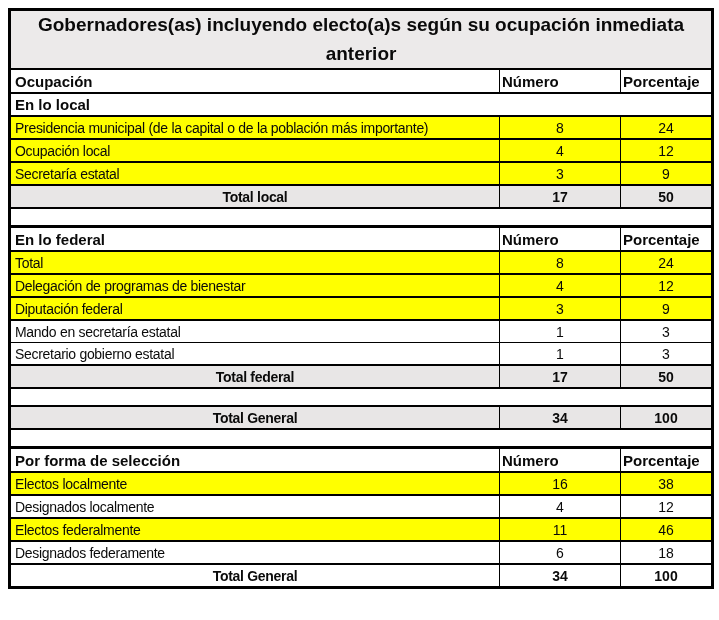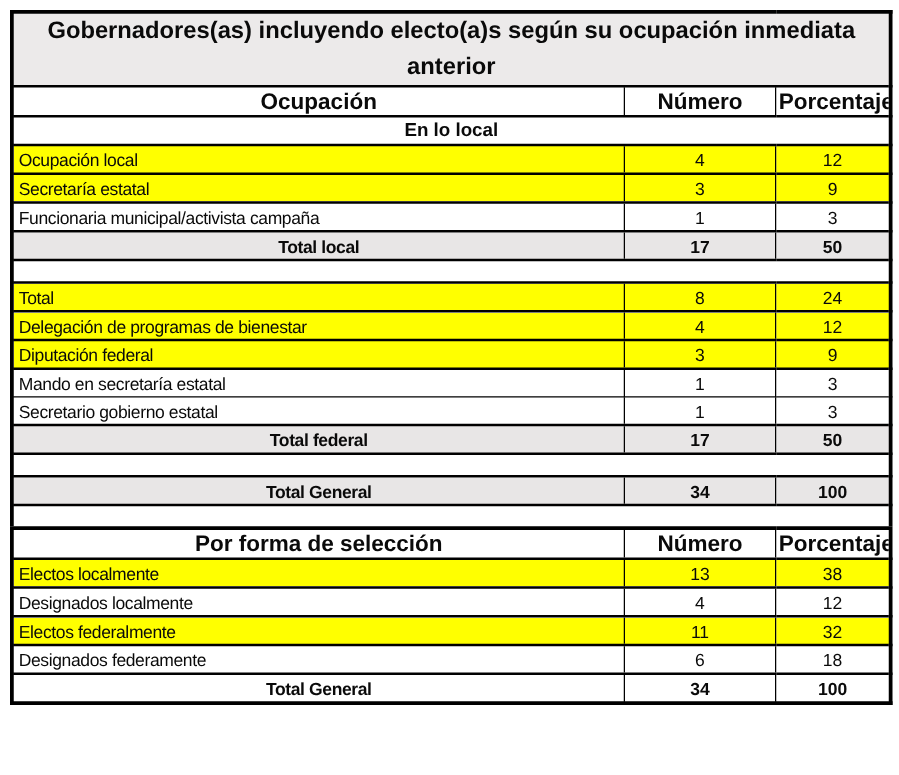--- a/index.html
+++ b/index.html
@@ -45,31 +45,30 @@
     text-align: center;
     height: 54px;
     line-height: 1.5;
     border-bottom: 2px solid var(--border, #000);
     white-space: normal;
     padding: 0 14px;
     letter-spacing: 0;
   }
   .head td, .sec-head td {
     font-weight: 700;
-    font-size: 18px;
-    text-align: center;
+    font-size: 15px;
+    text-align: left;
     height: 22px;
     border-top: 2px solid var(--border, #000);
     border-bottom: 2px solid var(--border, #000);
   }
   .sec-head td { border-top: 3px solid var(--border, #000); }
   .span-row td {
     font-weight: 700;
     font-size: 15px;
-    text-align: center;
   }
   .hl td {
     background: var(--highlight, #ffff00);
     border-top: 2px solid var(--border, #000);
     border-bottom: 2px solid var(--border, #000);
   }
   .total td, .total-white td {
     font-weight: 700;
     border-top: 2px solid var(--border, #000);
     border-bottom: 2px solid var(--border, #000);
@@ -98,44 +97,49 @@
       <td>Ocupación</td>
       <td class="num">Número</td>
       <td class="num">Porcentaje</td>
     </tr>
 
     <tr class="span-row">
       <td colspan="3">En lo local</td>
     </tr>
 
     <tr class="hl">
+      <td class="label">Presidencia municipal  (de la capital o de la población más importante)</td>
+      <td class="num">8</td>
+      <td class="num">24</td>
+    </tr>
+    <tr class="hl">
       <td class="label">Ocupación local</td>
       <td class="num">4</td>
       <td class="num">12</td>
     </tr>
     <tr class="hl">
       <td class="label">Secretaría estatal</td>
       <td class="num">3</td>
       <td class="num">9</td>
-    </tr>
-    <tr>
-      <td class="label">Funcionaria municipal/activista campaña</td>
-      <td class="num">1</td>
-      <td class="num">3</td>
     </tr>
     <tr class="total">
       <td class="label">Total local</td>
       <td class="num">17</td>
       <td class="num">50</td>
     </tr>
 
     <tr class="gap">
           <td colspan="3"></td>
         </tr>
 
+    <tr class="sec-head">
+      <td>En lo federal</td>
+      <td class="num">Número</td>
+      <td class="num">Porcentaje</td>
+    </tr>
 
     <tr class="hl">
       <td class="label">Total</td>
       <td class="num">8</td>
       <td class="num">24</td>
     </tr>
     <tr class="hl">
       <td class="label">Delegación de programas de bienestar</td>
       <td class="num">4</td>
       <td class="num">12</td>
@@ -176,32 +180,32 @@
         </tr>
 
     <tr class="sec-head">
       <td>Por forma de selección</td>
       <td class="num">Número</td>
       <td class="num">Porcentaje</td>
     </tr>
 
     <tr class="hl">
       <td class="label">Electos localmente</td>
-      <td class="num">13</td>
+      <td class="num">16</td>
       <td class="num">38</td>
     </tr>
     <tr>
       <td class="label">Designados localmente</td>
       <td class="num">4</td>
       <td class="num">12</td>
     </tr>
     <tr class="hl">
       <td class="label">Electos federalmente</td>
       <td class="num">11</td>
-      <td class="num">32</td>
+      <td class="num">46</td>
     </tr>
     <tr>
       <td class="label">Designados federamente</td>
       <td class="num">6</td>
       <td class="num">18</td>
     </tr>
     <tr class="total-white">
       <td class="label">Total General</td>
       <td class="num">34</td>
       <td class="num">100</td>

